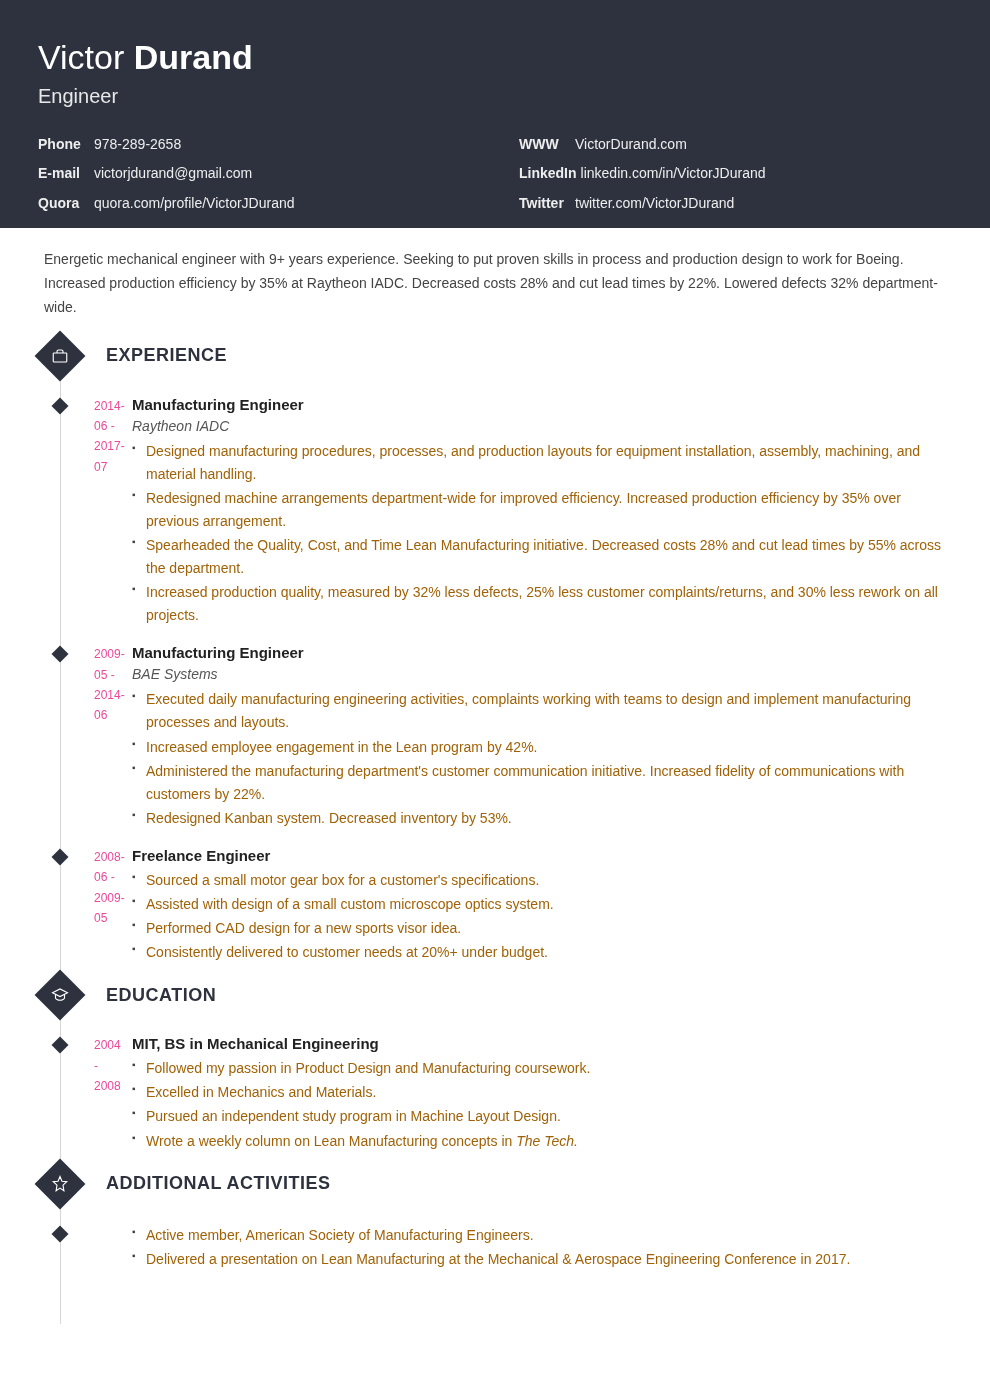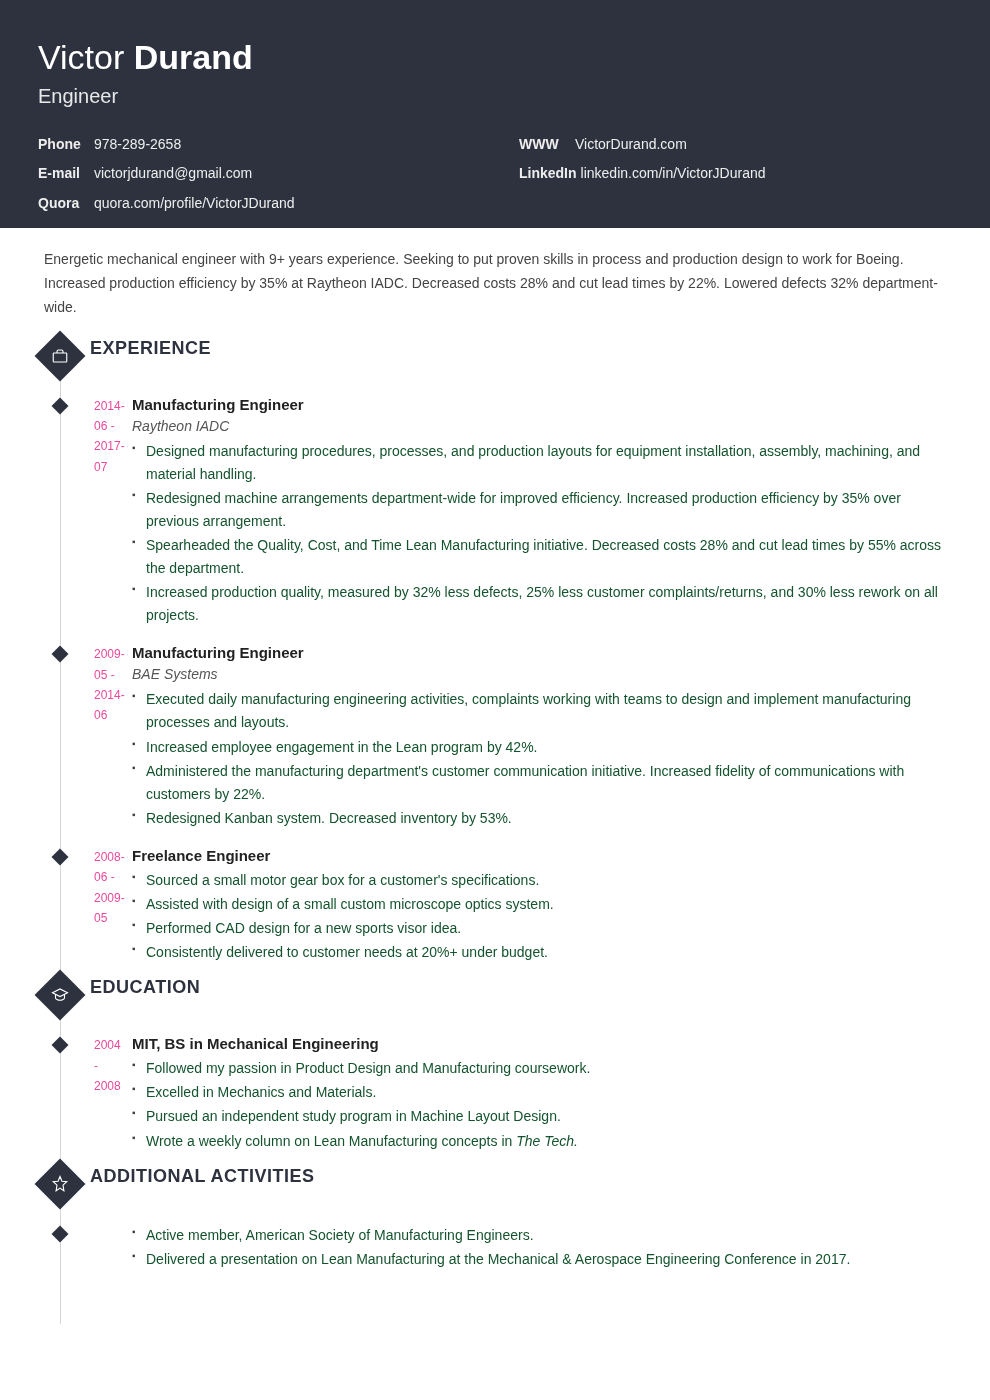--- a/index.html
+++ b/index.html
@@ -56,22 +56,22 @@
     position: absolute;
     left: 60px;
     top: 18px;
     bottom: 0;
     width: 1px;
     background: #d5d5d5;
   }
   .section { position: relative; }
   .section-header {
     display: flex;
-    align-items: flex-start;
-    gap: 12px;
+    align-items: center;
+    gap: 28px;
     margin-bottom: 18px;
     position: relative;
   }
   .section-icon {
     width: 36px;
     height: 36px;
     background: #2d323e;
     transform: rotate(45deg);
     display: flex;
     align-items: center;
@@ -136,21 +136,21 @@
     color: #555;
     margin-bottom: 6px;
   }
   .entry-body ul {
     list-style: none;
     padding-left: 0;
   }
   .entry-body li {
     font-size: 14px;
     line-height: 1.65;
-    color: #14532d;
+    color: #a16207;
     position: relative;
     padding-left: 14px;
     margin-bottom: 1px;
   }
   .entry-body li::before {
     content: "▪";
     position: absolute;
     left: 0;
     top: 0;
     font-size: 10px;
@@ -169,20 +169,21 @@
   <div class="title">Engineer</div>
   <div class="contacts">
     <div class="contact-col" id="contacts-left">
         <div class="contact-row"><span class="label">Phone</span><span>978-289-2658</span></div>
         <div class="contact-row"><span class="label">E-mail</span><span>victorjdurand@gmail.com</span></div>
         <div class="contact-row"><span class="label">Quora</span><span>quora.com/profile/VictorJDurand</span></div>
       </div>
     <div class="contact-col" id="contacts-right">
         <div class="contact-row"><span class="label">WWW</span><span>VictorDurand.com</span></div>
         <div class="contact-row"><span class="label">LinkedIn</span><span>linkedin.com/in/VictorJDurand</span></div>
+        <div class="contact-row"><span class="label">Twitter</span><span>twitter.com/VictorJDurand</span></div>
       </div>
   </div>
 </div>
 
 <div class="summary">Energetic mechanical engineer with 9+ years experience. Seeking to put proven skills in process and production design to work for Boeing. Increased production efficiency by 35% at Raytheon IADC. Decreased costs 28% and cut lead times by 22%. Lowered defects 32% department-wide.</div>
 
 <div class="content">
   <div class="timeline"></div>
 
   <div class="section">

